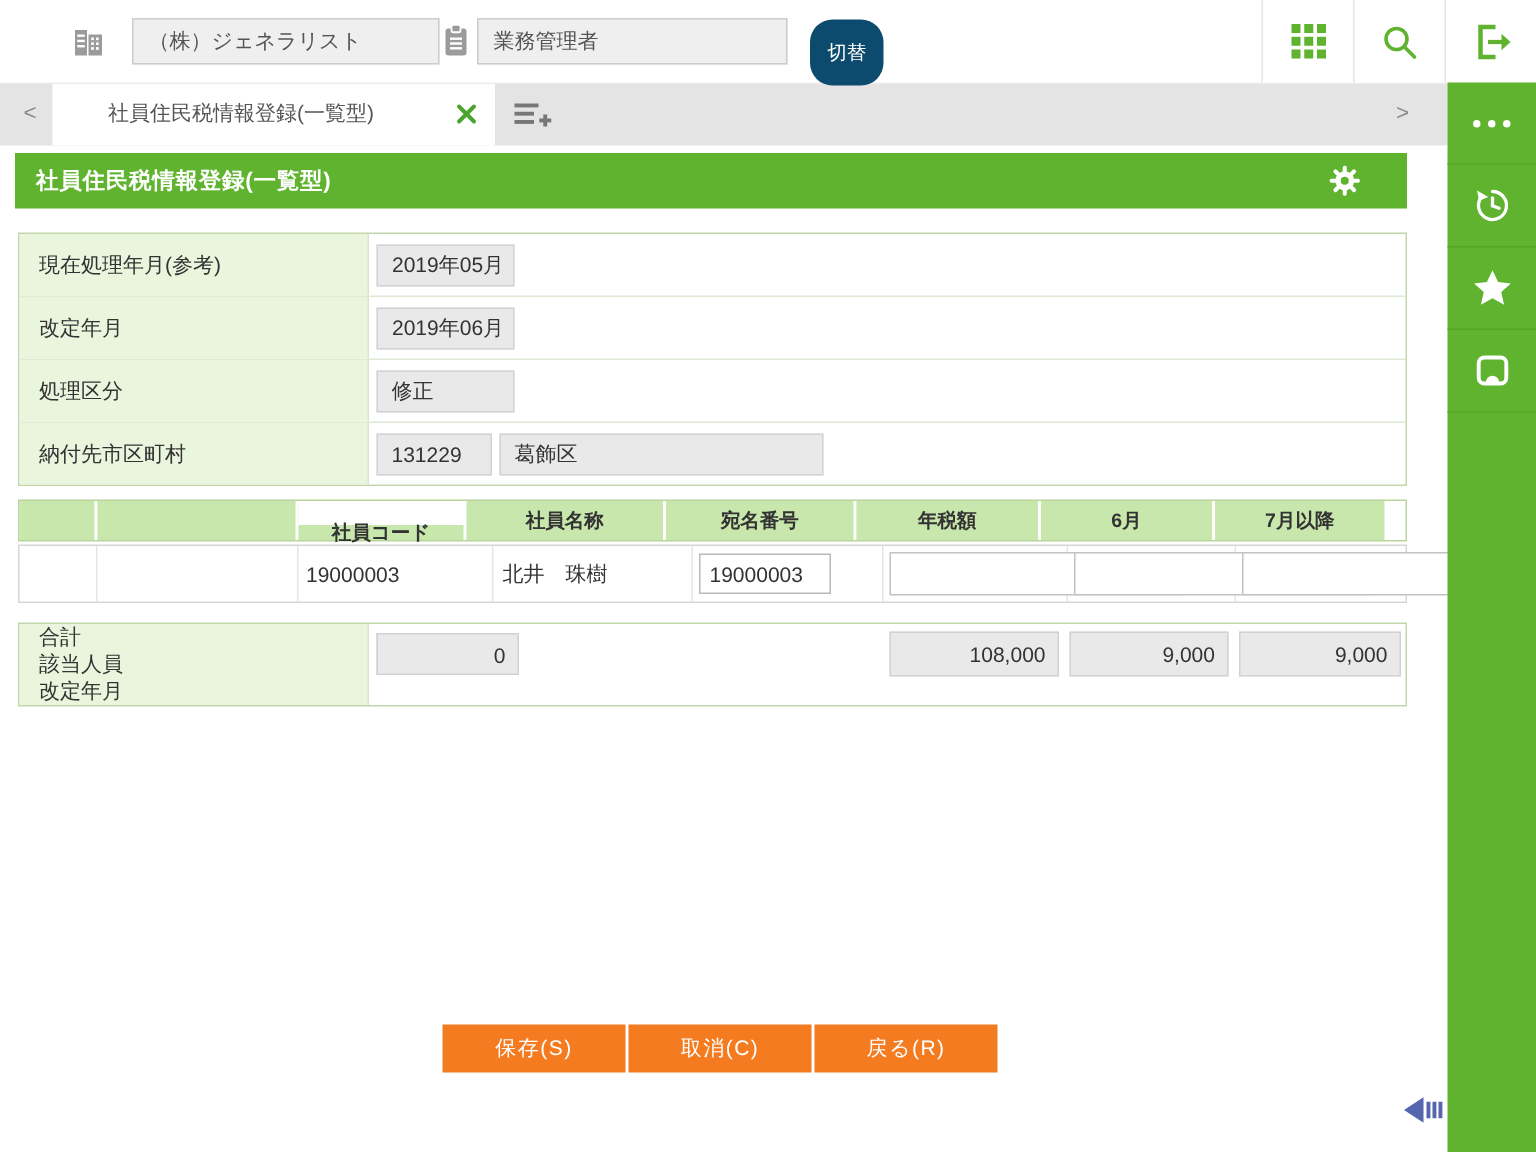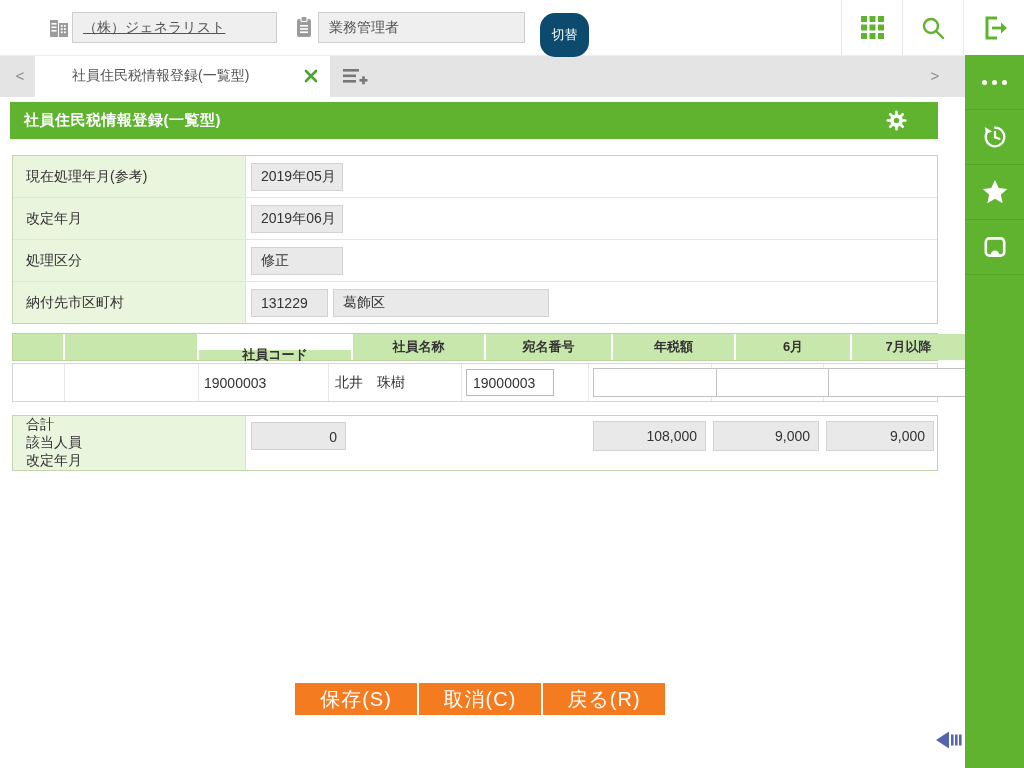--- a/index.html
+++ b/index.html
@@ -7,21 +7,21 @@
   body {
     position:relative; overflow:hidden; background:#fff;
     font-family:"Liberation Sans","DejaVu Sans",sans-serif;
   }
   
   .topbar { position:absolute; left:0; top:0; width:1024px; height:55px; background:#fff; border-bottom:1px solid #ededed; z-index:2; }
   .icon-abs { position:absolute; display:flex; align-items:center; justify-content:center; }
   .building { left:46px; top:15px; }
   .clipboard { left:293px; top:15px; }
   .tb-input { position:absolute; top:12px; height:31px; background:#efefef; border:1px solid #cccccc; font-size:14px; color:#555; padding:0 10px; box-sizing:border-box; font-family:inherit; }
-  .company { left:72px; width:205px;text-decoration:underline; }
+  .company { left:88px; width:205px; }
   .role { left:318px; width:207px;font-family:Liberation Mono, monospace; }
   .switch-btn { position:absolute; left:540px; top:13px; width:49px; height:44px; border-radius:15px; background:#0c4a6e; color:#fff; border:none; font-size:13px; cursor:pointer; font-family:Liberation Serif, serif; }
   .tb-iconcell { position:absolute; top:0; width:60px; height:55px; display:flex; align-items:center; justify-content:center; border-left:1px solid #e6e6e6; cursor:pointer; background:#fff; }
   .cell-grid { left:841px; } .cell-search { left:902px; } .cell-logout { left:963px; width:61px; border-right:none; }
   
   .tabbar { position:absolute; left:0; top:55px; width:965px; height:42px; background:#e4e4e4; z-index:1; }
   .chev { position:absolute; top:0; height:42px; line-height:42px; color:#888; font-size:15px; width:24px; text-align:center; cursor:pointer; user-select:none; }
   .chev-left { left:8px; } .chev-right { left:923px; }
   .tab { position:absolute; left:35px; top:0; width:295px; height:42px; background:#fff; display:flex; align-items:center; cursor:pointer; }
   .tab-label { margin-left:37px; font-size:14px; color:#555; }
@@ -46,35 +46,35 @@
   .ro-input { height:28px; background:#e9e9e9; border:1px solid #d2d2d2; font-size:14px; color:#333; padding:0 9px; box-sizing:border-box; font-family:inherit; }
   .w92 { width:92px; } .w77 { width:77px; } .w216 { width:216px; margin-left:5px; }
   
   .emp-table { position:absolute; left:12px; top:333px; width:926px; }
   .emp-header { display:flex; height:28px; border:1px solid #b9d49c; box-sizing:border-box; background:#fff; margin-bottom:2px; }
   .h-cell { background:#c8e7ac; border-right:2px solid #fff; box-sizing:border-box; display:flex; align-items:center; justify-content:center; font-size:13px; font-weight:bold; color:#333; flex-shrink:0; }
   .h-cell:last-child { border-right:none; }
   .emp-row { display:flex; height:39px; border:1px solid #d6d6d6; box-sizing:border-box; background:#fff; }
   .r-cell { border-right:1px solid #e6e6e6; box-sizing:border-box; display:flex; align-items:center; font-size:14px; color:#333; flex-shrink:0; }
   .r-cell:last-child { border-right:none; }
-  .cw1 { width:52px; } .cw2 { width:134px; } .cw3 { width:154px;margin-top:16px; } .cw4 { width:133px; }
+  .cw1 { width:52px; } .cw2 { width:134px; } .cw3 { width:112px;margin-top:16px; } .cw4 { width:133px; }
   .cw5 { width:127px; } .cw6 { width:123px; } .cw7 { width:116px; } .cw8 { width:113px; }
   .rw1 { width:52px; } .rw2 { width:134px; } .rw3 { width:130px; padding-left:5px; } .rw4 { width:133px; padding-left:6px; }
   .rw5 { width:127px; } .rw6 { width:123px; } .rw7 { width:112px; } .rw8 { width:113px; }
   .txt-input { width:88px; margin-left:4px; height:27px; border:1px solid #b9b9b9; font-size:14px; color:#333; padding:0 6px; box-sizing:border-box; background:#fff; font-family:inherit; }
   .num-input { flex:1; margin:0 4px; height:29px; border:1px solid #c2c2c2; text-align:right; font-size:14px; color:#333; padding:0 7px; box-sizing:border-box; background:#fff; font-family:inherit; }
   
   .totals { top:415px; }
   .t-box { position:absolute; height:30px; top:5px; background:#e9e9e9; border:1px solid #d2d2d2; box-sizing:border-box; font-size:14px; color:#333; text-align:right; padding:0 8px; line-height:28px; }
   .box-annual { left:580px; width:113px; }
   .box-june   { left:700px; width:106px; }
   .box-july   { left:813px; width:108px; }
   .box-count  { left:238px; width:95px; top:6px; height:28px; }
   
-  .action-btn { position:absolute; top:683px; width:122px; height:32px; background:#f47b20; color:#fff; border:none; font-size:20px; cursor:pointer; font-family:inherit; letter-spacing:1px; }
+  .action-btn { position:absolute; top:683px; width:122px; height:32px; background:#f47b20; color:#fff; border:none; font-size:14px; cursor:pointer; font-family:inherit; letter-spacing:1px; }
   .btn-save { left:295px; } .btn-cancel { left:419px; } .btn-back { left:543px; }
   
   .collapse { position:absolute; left:936px; top:729px; cursor:pointer; display:flex; }
 </style>
 </head>
 <body>
 
 <div class="topbar">
   <span class="icon-abs building">
     <svg width="26" height="26" viewBox="0 0 26 26">

